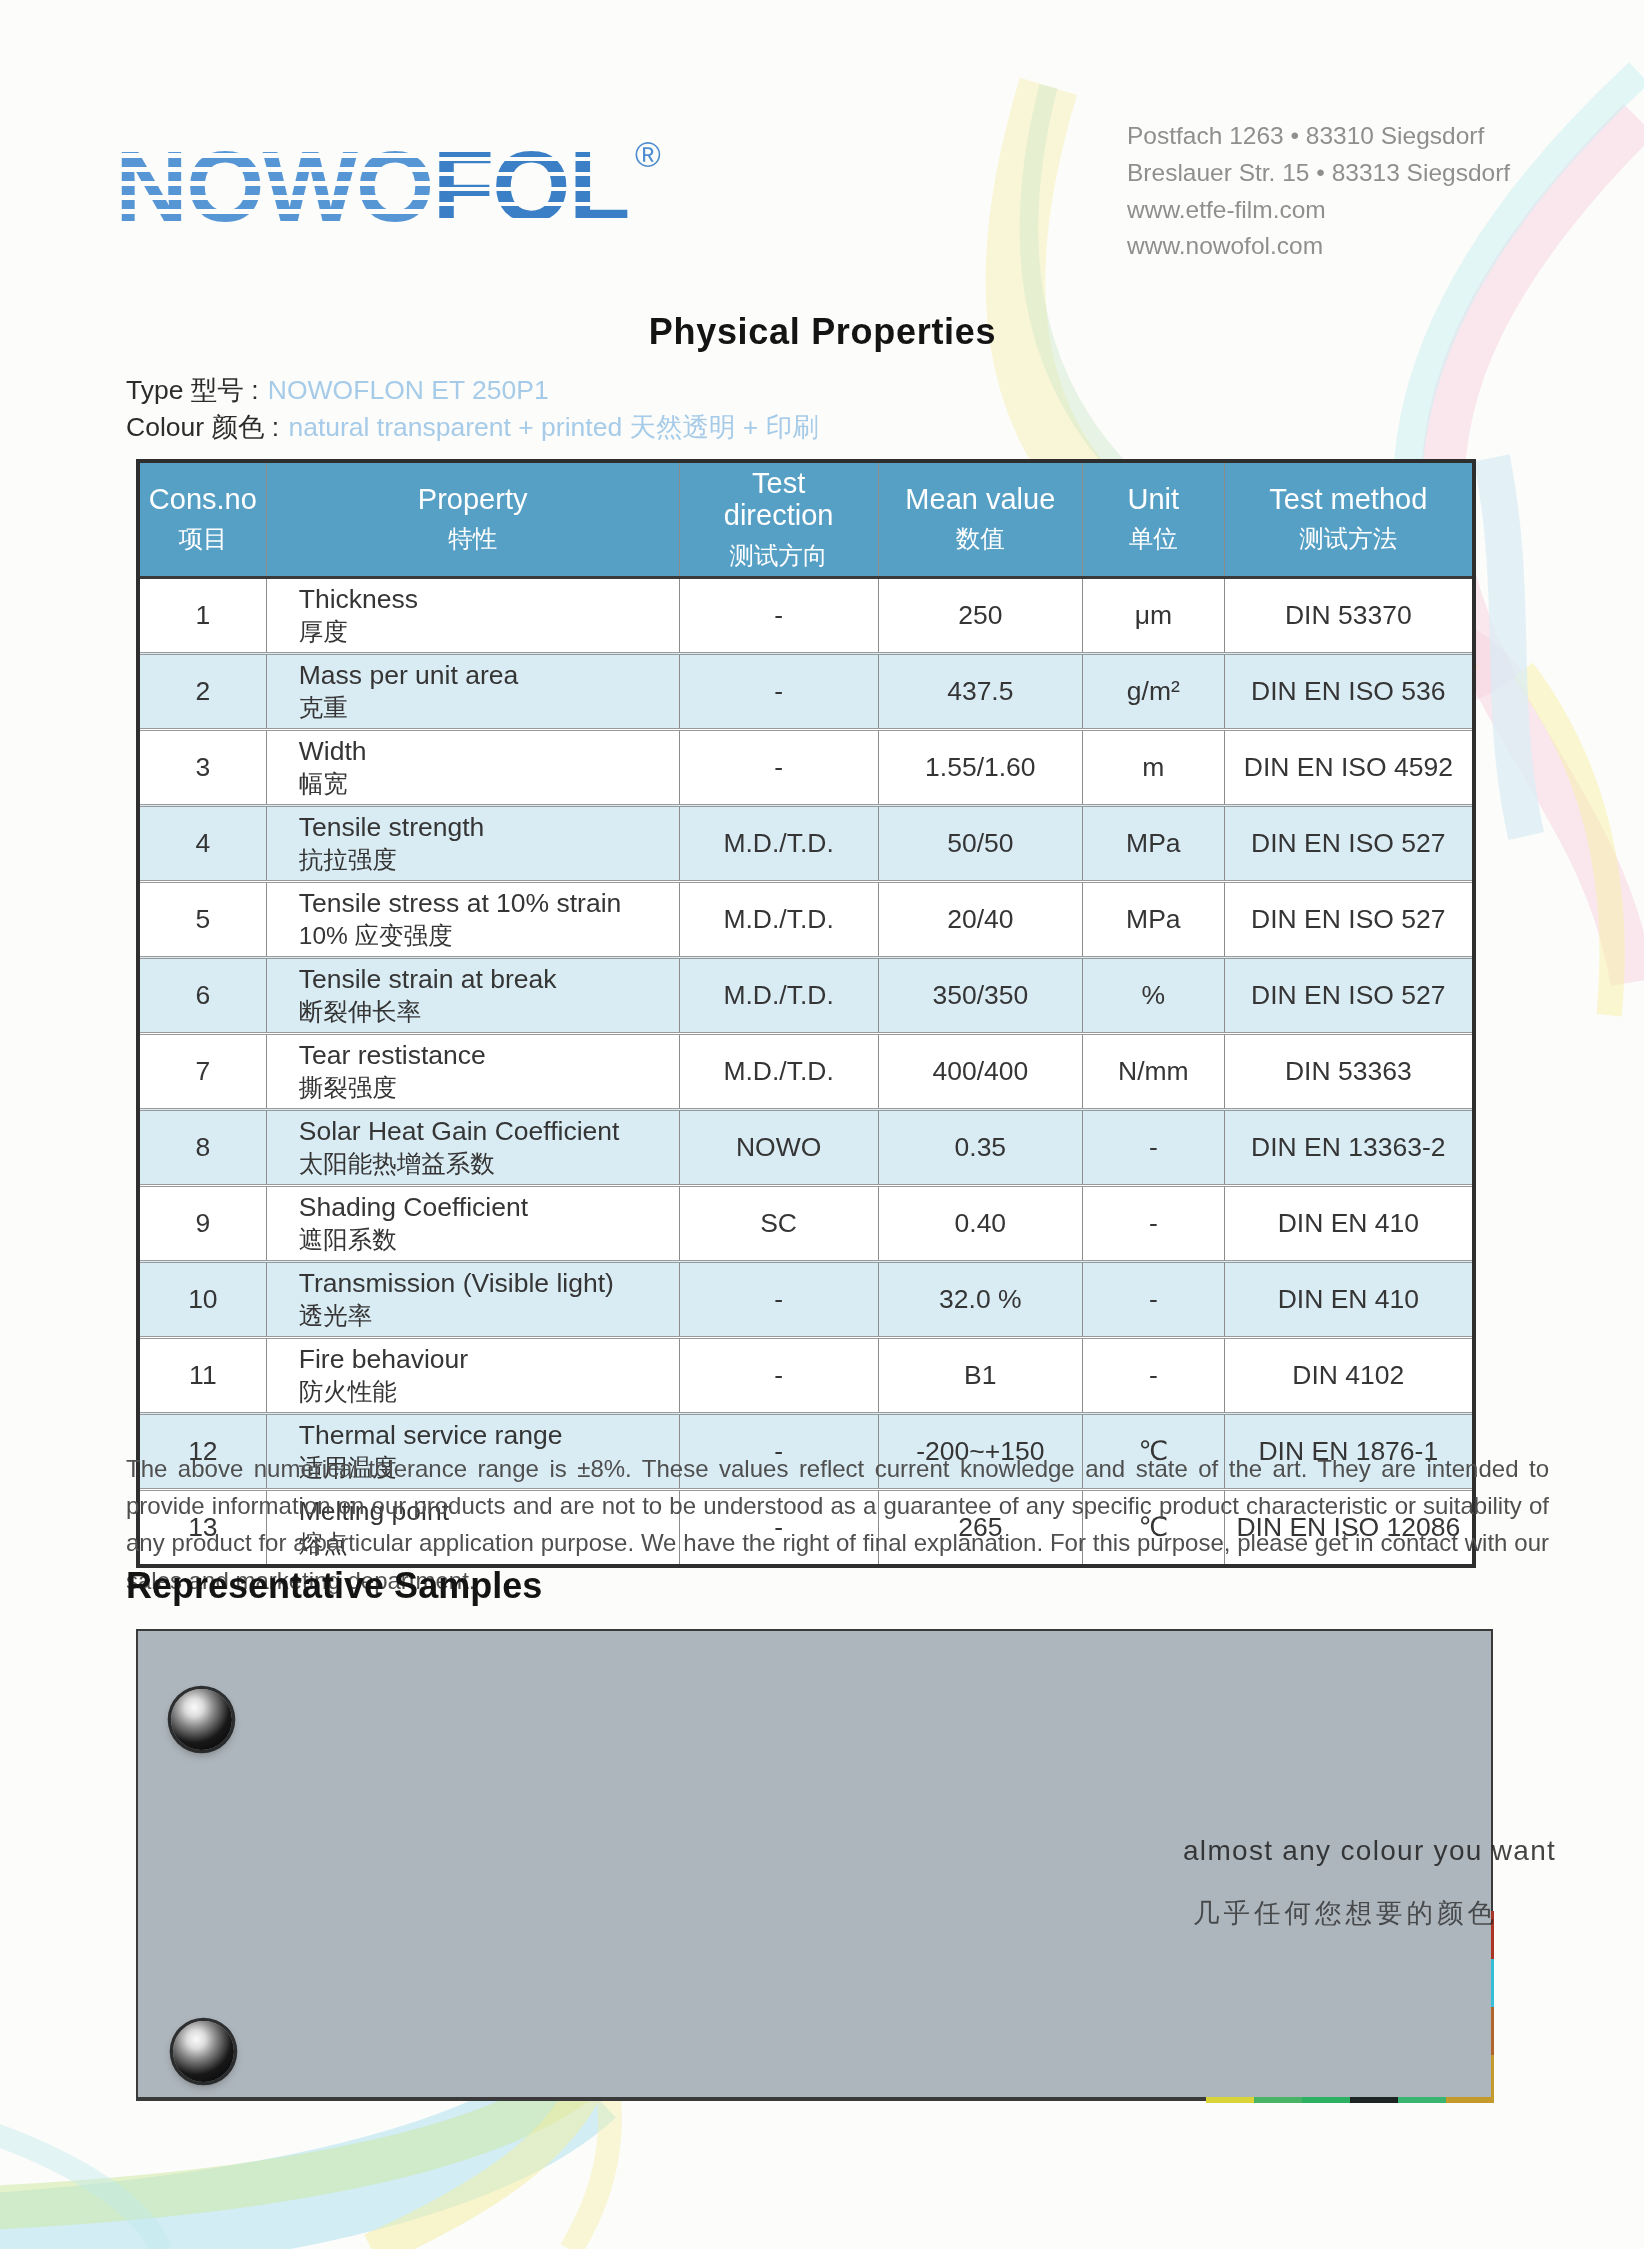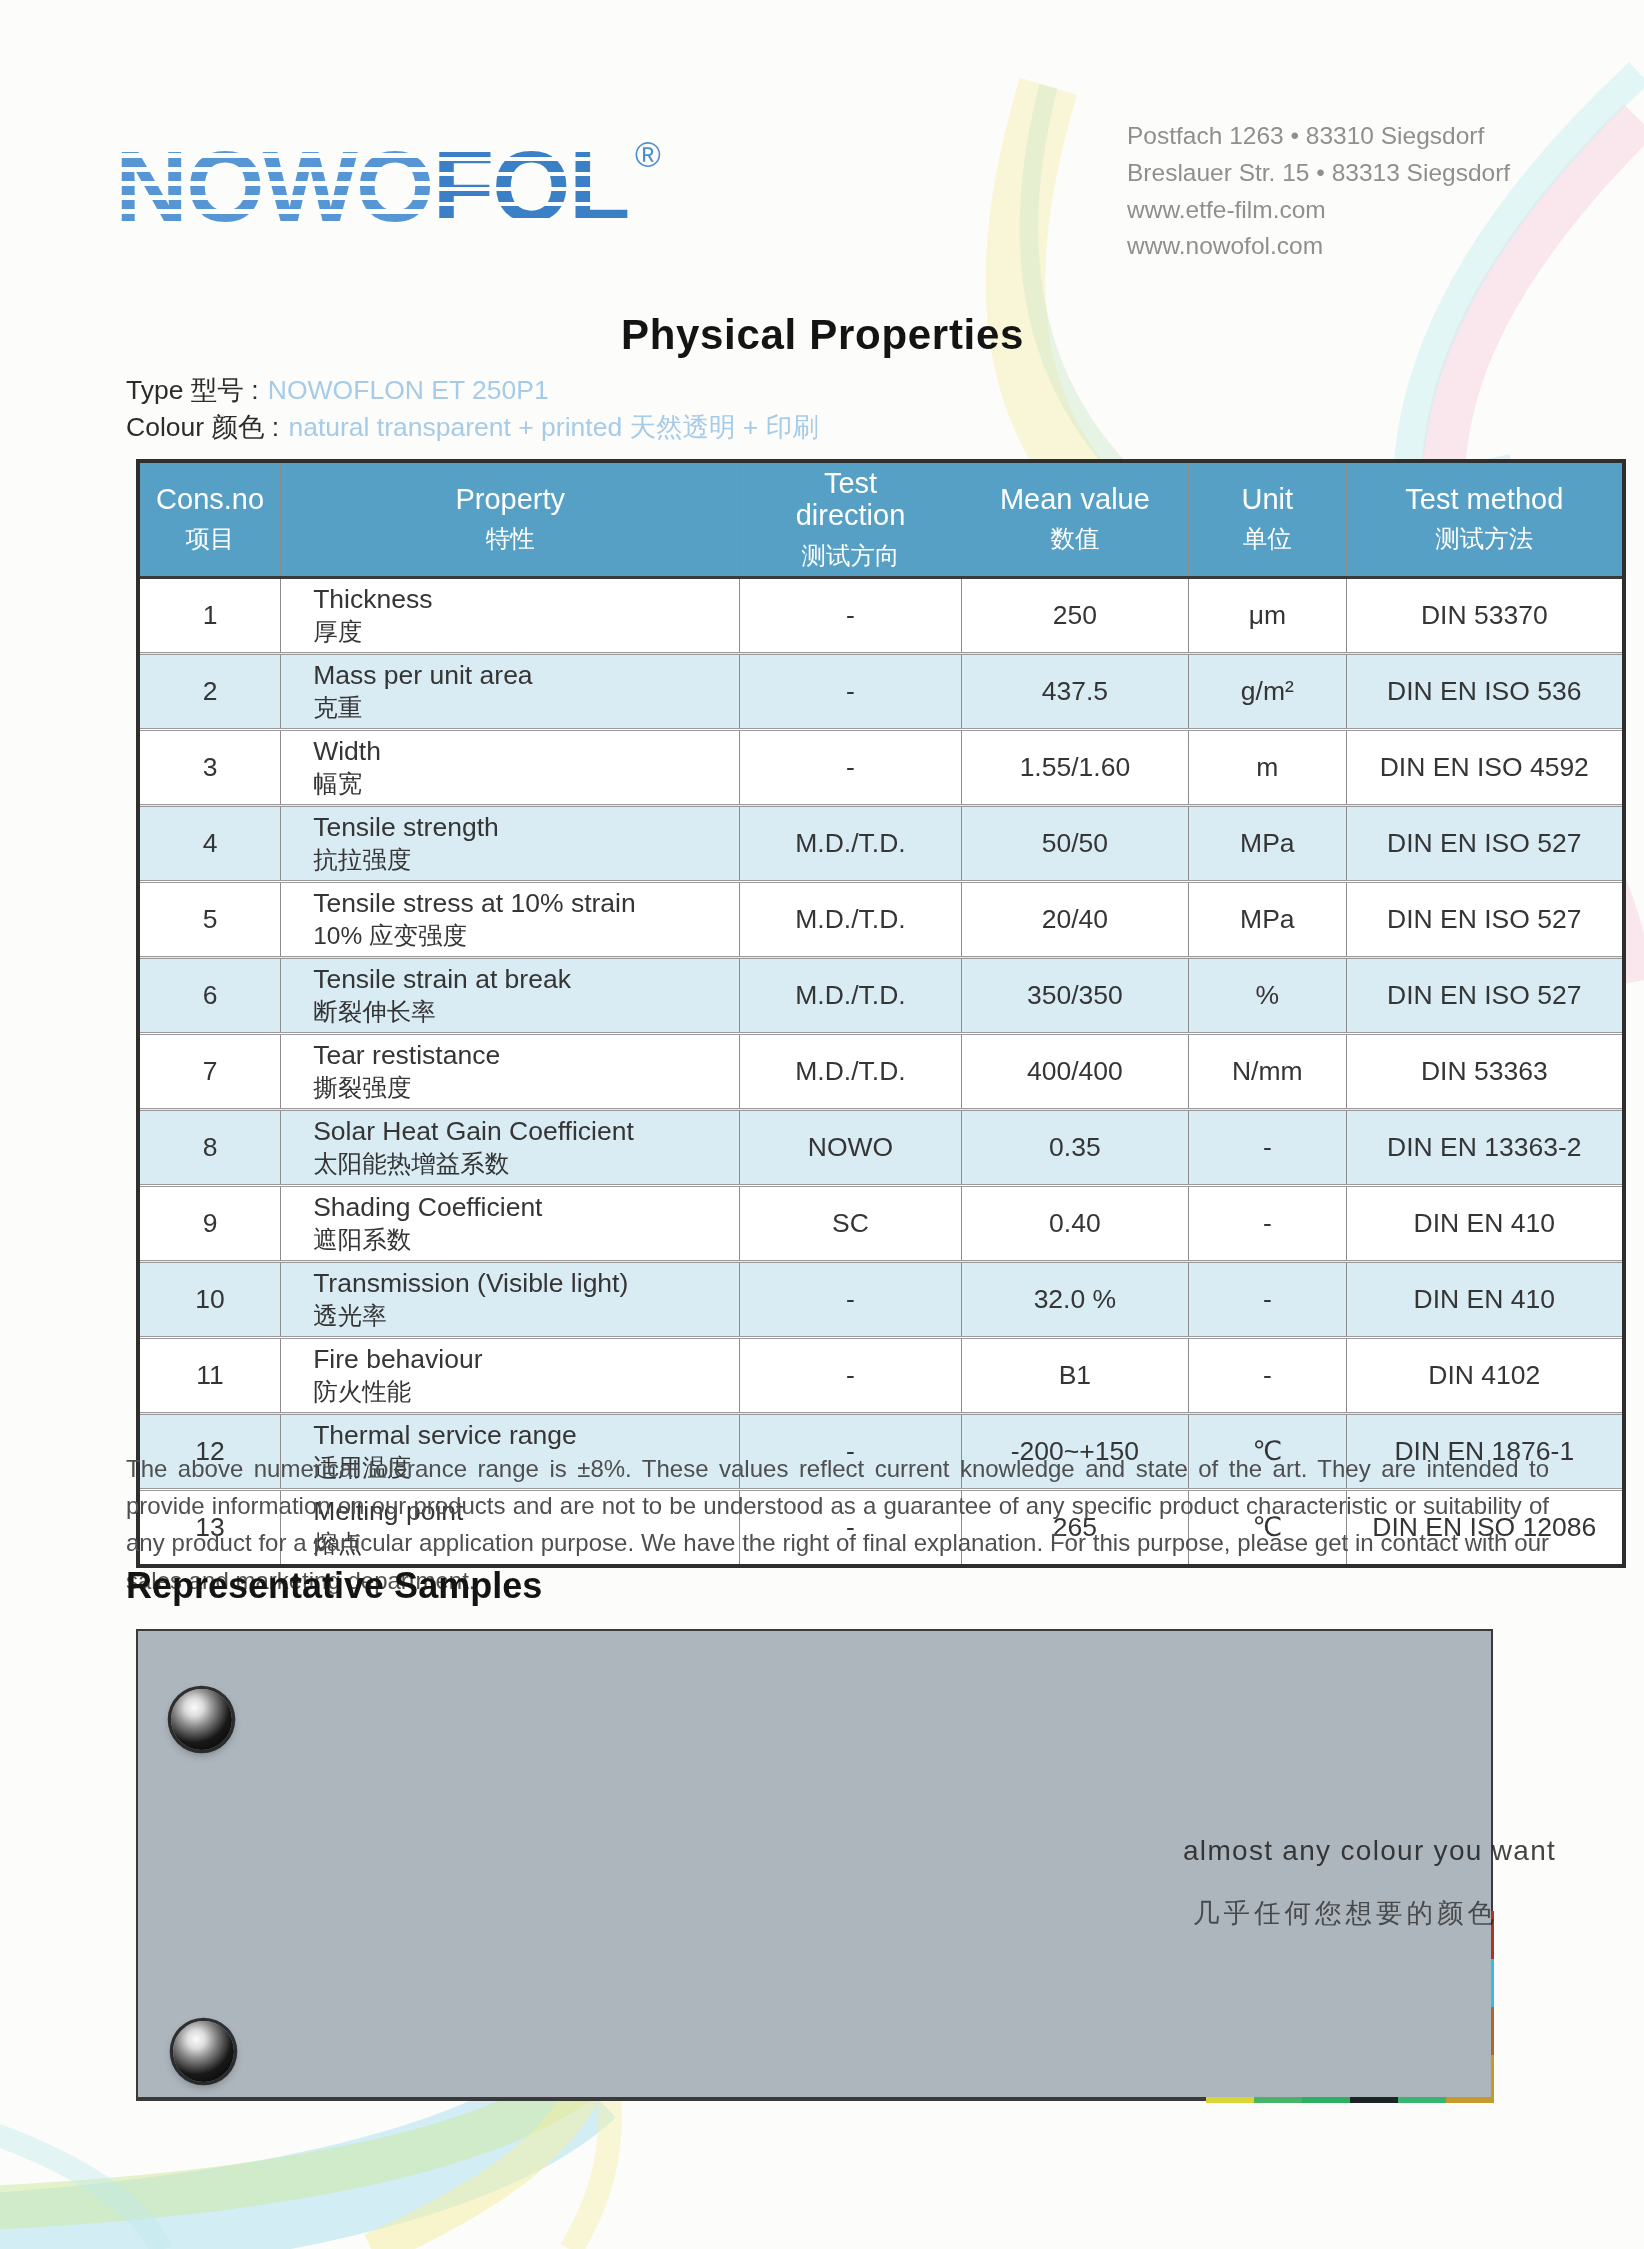--- a/index.html
+++ b/index.html
@@ -19,29 +19,29 @@
   }
   .logo .fol{
     background:repeating-linear-gradient(180deg,#3b80c6 0 11.3px,rgba(255,255,255,0) 11.3px 15.3px);
     -webkit-background-clip:text;background-clip:text;color:transparent;
   }
   .logo .reg{font-size:35px;font-weight:400;color:#4e8ed0;vertical-align:top;position:relative;top:1.3px;margin-left:6.6px;letter-spacing:0;}
   .brand-sub{position:absolute;left:126px;top:223px;font-size:29px;color:#69a3d8;letter-spacing:1.3px;white-space:nowrap;}
   .address{position:absolute;left:1127px;top:118px;font-size:24.5px;color:#8f8f8f;line-height:1.5;}
 
   
-  .page-title{position:absolute;left:0;right:0;top:311px;text-align:center;font-size:42px;font-weight:bold;color:#141414;letter-spacing:0.7px;}
+  .page-title{position:absolute;left:0;right:0;top:311px;text-align:center;font-size:36px;font-weight:bold;color:#141414;letter-spacing:0.7px;}
   .spec{position:absolute;left:126px;font-size:26.5px;white-space:nowrap;}
   .spec .lab{color:#2c2c2c;}
   .spec .val{color:#a6cbe8;margin-left:9.3px;}
   .spec.type{top:372px;}
   .spec.colour{top:409px;}
 
   
-  .ptable{position:absolute;left:136px;top:459px;width:1490px;border-collapse:collapse;table-layout:fixed;
+  .ptable{position:absolute;left:136px;top:459px;width:1340px;border-collapse:collapse;table-layout:fixed;
           border:4px solid #2e2e2e;background:#fff;}
   .ptable th{background:#57a0c5;color:#fff;font-weight:400;vertical-align:middle;height:98px;padding:4px 2.7px;}
   .ptable th .h-en{display:block;font-size:29px;line-height:1.12;}
   .ptable th .h-cn{display:block;font-size:24.5px;margin-top:6.6px;}
   .ptable thead tr{border-bottom:3.3px solid #3a3a3a;}
   .ptable th + th, .ptable td + td{border-left:1.3px solid #8c8c8c;}
   .ptable td{height:65px;font-size:26.5px;color:#353535;text-align:center;vertical-align:middle;padding:4px 6.6px;}
   .ptable tbody tr + tr td{border-top:3.3px double #9a9a9a;}
   .ptable tbody tr.alt{background:#d9ebf3;}
   .ptable td.c-prop{text-align:left;padding-left:32px;}

